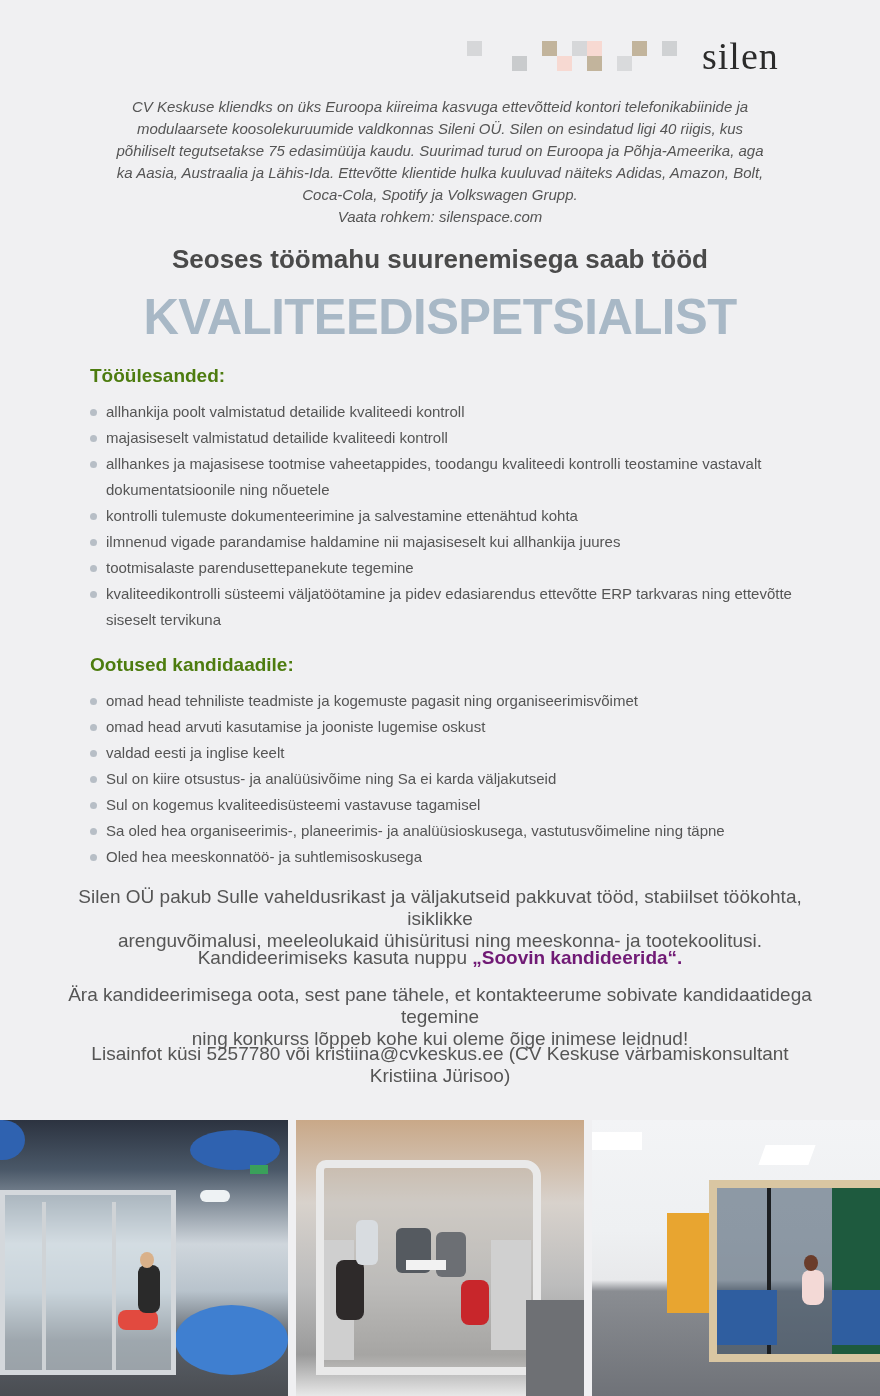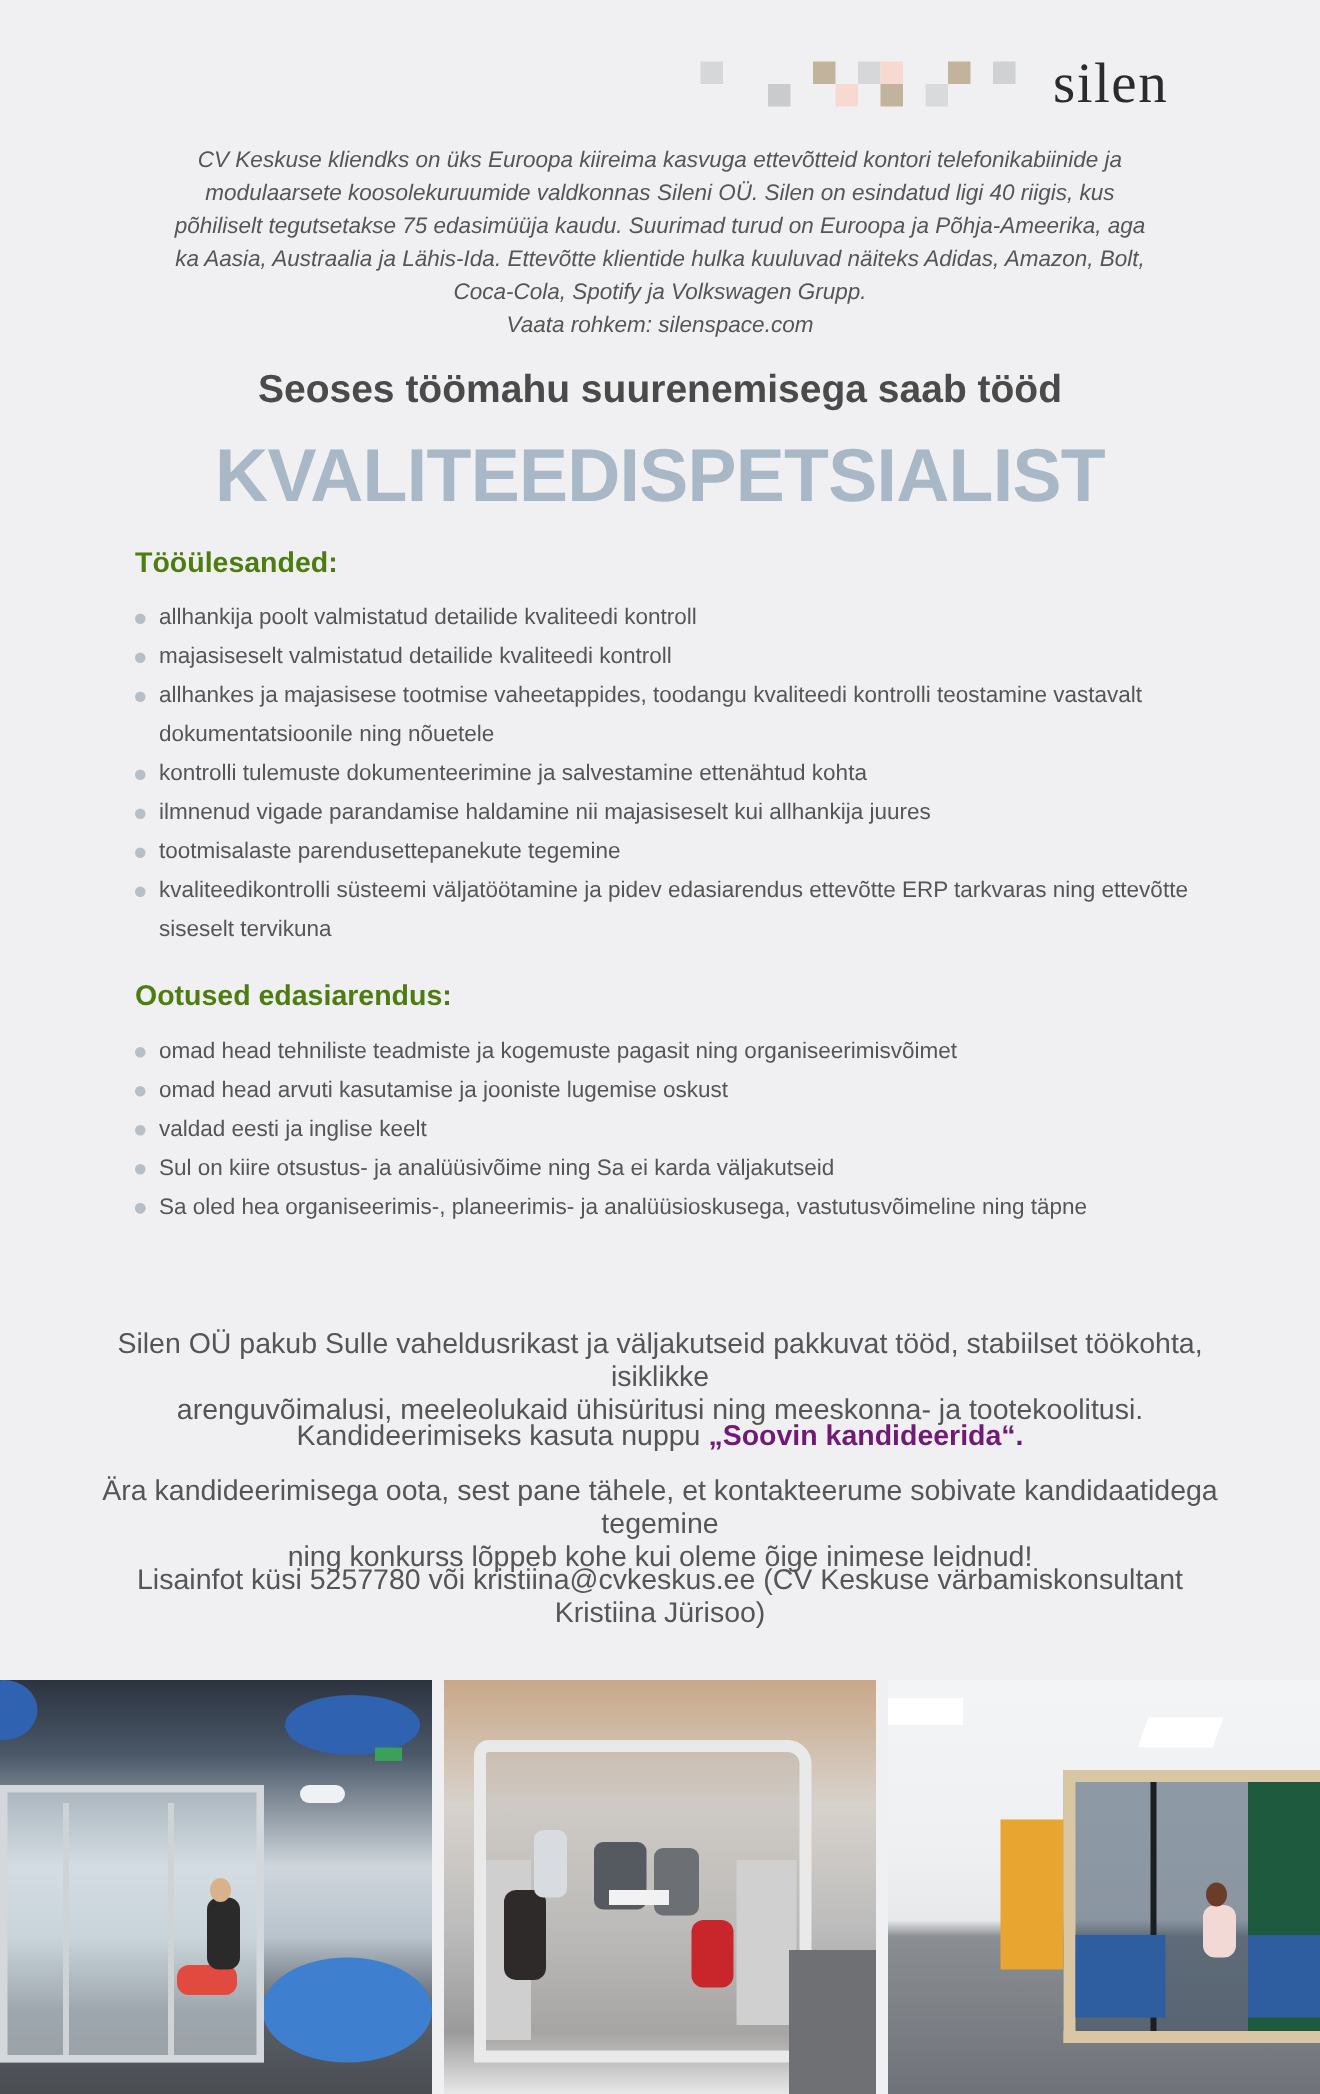--- a/index.html
+++ b/index.html
@@ -102,28 +102,29 @@
     <li><span class="dot"></span><span>majasiseselt valmistatud detailide kvaliteedi kontroll</span></li>
     <li><span class="dot"></span><span>allhankes ja majasisese tootmise vaheetappides, toodangu kvaliteedi kontrolli teostamine vastavalt dokumentatsioonile ning nõuetele</span></li>
     <li><span class="dot"></span><span>kontrolli tulemuste dokumenteerimine ja salvestamine ettenähtud kohta</span></li>
     <li><span class="dot"></span><span>ilmnenud vigade parandamise haldamine nii majasiseselt kui allhankija juures</span></li>
     <li><span class="dot"></span><span>tootmisalaste parendusettepanekute tegemine</span></li>
     <li><span class="dot"></span><span>kvaliteedikontrolli süsteemi väljatöötamine ja pidev edasiarendus ettevõtte ERP tarkvaras ning ettevõtte siseselt tervikuna</span></li>
   </ul>
 </div>
 
 <div class="section sec2">
-  <h3>Ootused edasiarendus:</h3>
+  <h3>Ootused kandidaadile:</h3>
   <ul>
     <li><span class="dot"></span><span>omad head tehniliste teadmiste ja kogemuste pagasit ning organiseerimisvõimet</span></li>
     <li><span class="dot"></span><span>omad head arvuti kasutamise ja jooniste lugemise oskust</span></li>
     <li><span class="dot"></span><span>valdad eesti ja inglise keelt</span></li>
     <li><span class="dot"></span><span>Sul on kiire otsustus- ja analüüsivõime ning Sa ei karda väljakutseid</span></li>
-    <li><span class="dot"></span></li>
+    <li><span class="dot"></span><span>Sul on kogemus kvaliteedisüsteemi vastavuse tagamisel</span></li>
     <li><span class="dot"></span><span>Sa oled hea organiseerimis-, planeerimis- ja analüüsioskusega, vastutusvõimeline ning täpne</span></li>
+    <li><span class="dot"></span><span>Oled hea meeskonnatöö- ja suhtlemisoskusega</span></li>
   </ul>
 </div>
 
 <div class="para" style="top:886px;">
   <div>Silen OÜ pakub Sulle vaheldusrikast ja väljakutseid pakkuvat tööd, stabiilset töökohta, isiklikke</div>
   <div>arenguvõimalusi, meeleolukaid ühisüritusi ning meeskonna- ja tootekoolitusi.</div>
 </div>
 <div class="para" style="top:947px;">
   <span>Kandideerimiseks kasuta nuppu </span><b>„Soovin kandideerida“.</b>
 </div>

